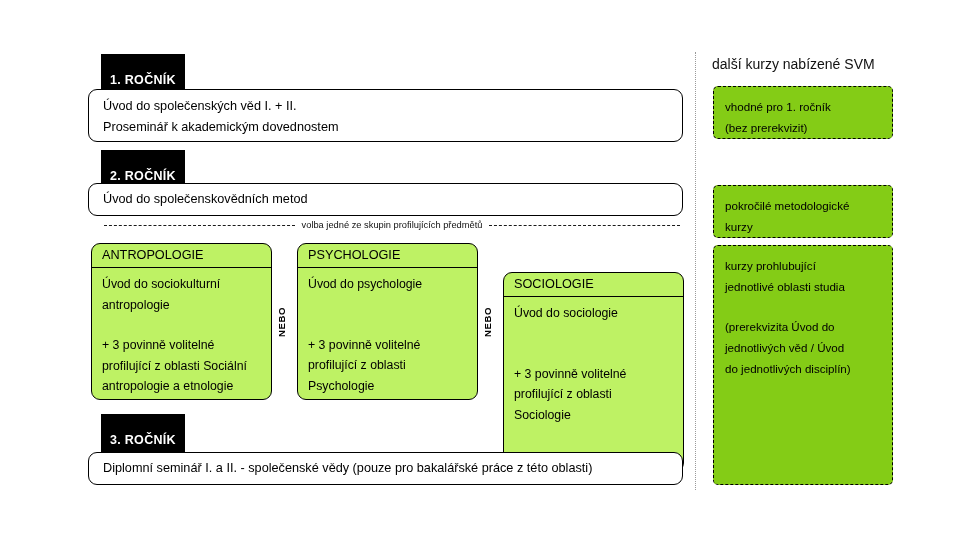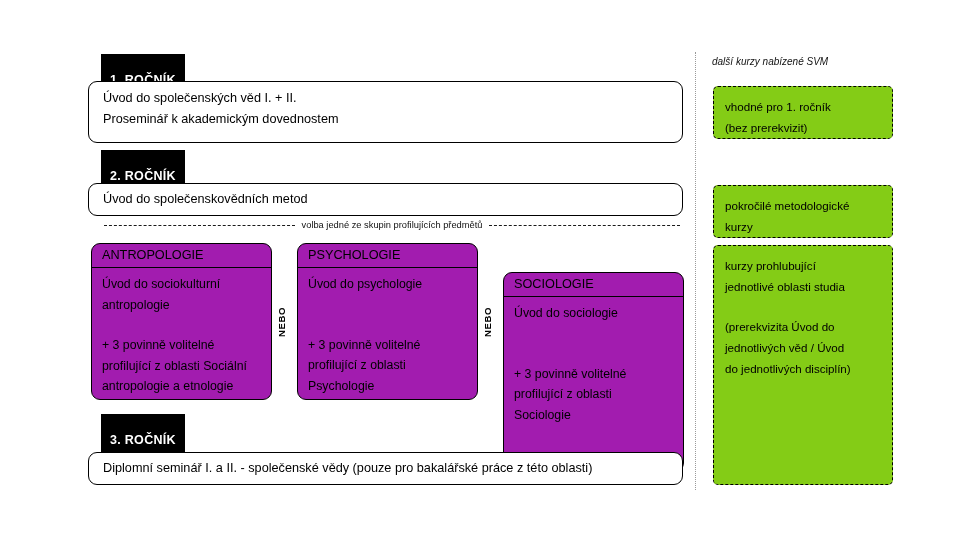--- a/index.html
+++ b/index.html
@@ -62,21 +62,21 @@
     flex: 0 0 auto;
     font-size: 9.3px;
     white-space: nowrap;
     color: #111111;
   }
 
   
   .col-box {
     border: 1.6px solid #000000;
     border-radius: 9px;
-    background: #a21caf;
+    background: #bef264;
     box-sizing: border-box;
     display: flex;
     flex-direction: column;
   }
   .col-head {
     font-size: 12.7px;
     padding: 4px 0 5px 10px;
     border-bottom: 1.5px solid #000000;
     white-space: nowrap;
   }
@@ -121,32 +121,31 @@
   }
   .note-box p {
     margin: 0;
     font-size: 11.6px;
     line-height: 21px;
     white-space: nowrap;
   }
   .note-box .gap { height: 19px; }
 
   .side-title {
-    font-size: 10px;
+    font-size: 14px;
     white-space: nowrap;
     color: #111111;
-    font-style: italic;
   }
 </style>
 </head>
 <body>
 
 <div class="abs year-badge" style="left:89px; top:54px;">1. ROČNÍK</div>
 
-<div class="abs course-box" style="left:88px; top:81px; width:595px; height:62px; padding:6px 0 0 14px;">
+<div class="abs course-box" style="left:88px; top:89px; width:595px; height:53px; padding:6px 0 0 14px;">
   <div class="course-line">Úvod do společenských věd I. + II.</div>
   <div class="course-line">Proseminář k akademickým dovednostem</div>
 </div>
 
 <div class="abs year-badge" style="left:89px; top:150px;">2. ROČNÍK</div>
 
 <div class="abs course-box" style="left:88px; top:183px; width:595px; height:33px; padding:5px 0 0 14px;">
   <div class="course-line">Úvod do společenskovědních metod</div>
 </div>
 

